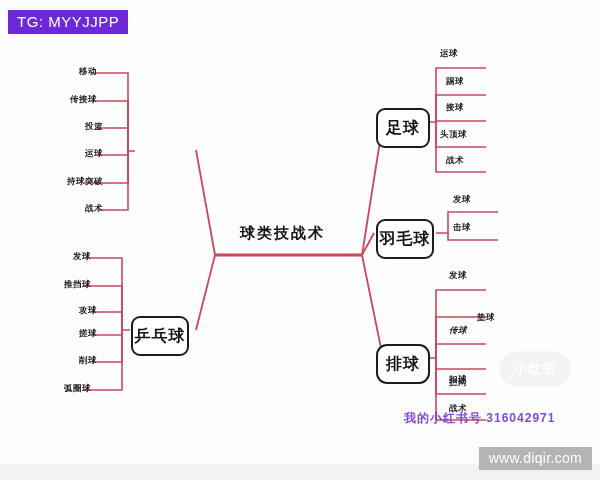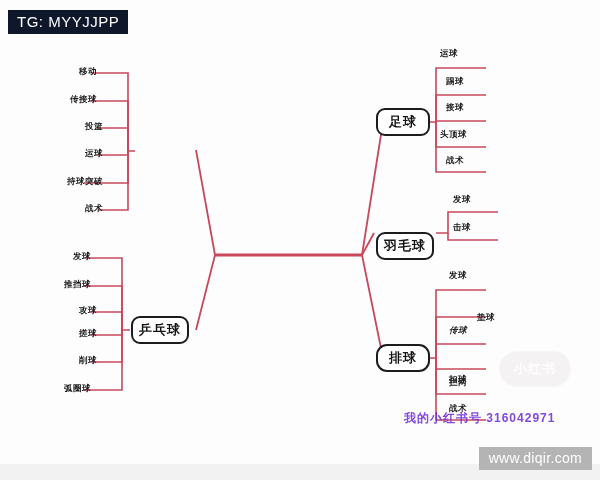--- a/index.html
+++ b/index.html
@@ -17,21 +17,21 @@
     background:#ffffff;
     border:2px solid #1c1c1c;
     border-radius:9px;
     display:flex;align-items:center;justify-content:center;
     font-weight:bold;
     color:#151515;
     letter-spacing:1px;
     box-sizing:border-box;
     z-index:4;
   }
-  .node.cat{width:54px;height:28px;font-size:13px;}
+  .node.cat{width:54px;height:40px;font-size:16px;}
   .node.cat.wide{width:58px;}
   .center-label{
     position:absolute;
     z-index:4;
     font-size:15px;
     font-weight:bold;
     color:#141414;
     letter-spacing:2px;
     white-space:nowrap;
   }
@@ -42,21 +42,21 @@
     color:#1d1d1d;
     white-space:nowrap;
     letter-spacing:0.5px;
     z-index:4;
   }
   .leaf.right{text-align:left;}
   .leaf.left{text-align:right;}
 
   .tg-badge{
     position:absolute;left:8px;top:10px;
-    background:#0f172a;color:#ffffff;
+    background:#6d28d9;color:#ffffff;
     font-size:15px;padding:3px 9px 4px 9px;
     letter-spacing:0.5px;z-index:9;
   }
   .wm-url{
     position:absolute;right:8px;bottom:10px;
     background:#b4b4b4;color:#ffffff;
     font-size:14px;padding:3px 10px 4px 10px;
     letter-spacing:0.3px;z-index:9;
   }
   .wm-xhs-text{
@@ -133,20 +133,21 @@
     <g stroke="#c9485b" fill="none" stroke-width="1.6">
       <path d="M428,358 L436,358 L436,290 L486,290"></path>
       <path d="M436,358 L436,317 L486,317"></path>
       <path d="M436,358 L436,344 L486,344"></path>
       <path d="M436,358 L436,369 L486,369"></path>
       <path d="M436,358 L436,394 L486,394"></path>
       <path d="M436,358 L436,420 L486,420"></path>
     </g>
   </svg>
 
+  <div class="center-label" style="left:240px;top:224px;">球类技战术</div>
 
   <div class="leaf left" style="left:55px;top:66px;width:42px;">移动</div>
   <div class="leaf left" style="left:46px;top:94px;width:51px;">传接球</div>
   <div class="leaf left" style="left:61px;top:121px;width:42px;">投篮</div>
   <div class="leaf left" style="left:61px;top:148px;width:42px;">运球</div>
   <div class="leaf left" style="left:39px;top:176px;width:64px;">持球突破</div>
   <div class="leaf left" style="left:61px;top:203px;width:42px;">战术</div>
 
   <div class="node cat wide" style="left:131px;top:316px;">乒乓球</div>
   <div class="leaf left" style="left:49px;top:251px;width:42px;">发球</div>
@@ -156,21 +157,21 @@
   <div class="leaf left" style="left:55px;top:355px;width:42px;">削球</div>
   <div class="leaf left" style="left:38px;top:383px;width:53px;">弧圈球</div>
 
   <div class="node cat" style="left:376px;top:108px;">足球</div>
   <div class="leaf right" style="left:440px;top:48px;">运球</div>
   <div class="leaf right" style="left:446px;top:76px;">踢球</div>
   <div class="leaf right" style="left:446px;top:102px;">接球</div>
   <div class="leaf right" style="left:440px;top:129px;">头顶球</div>
   <div class="leaf right" style="left:446px;top:155px;">战术</div>
 
-  <div class="node cat" style="left:376px;top:232px;width:58px;">羽毛球</div>
+  <div class="node cat" style="left:376px;top:219px;width:58px;">羽毛球</div>
   <div class="leaf right" style="left:453px;top:194px;">发球</div>
   <div class="leaf right" style="left:453px;top:222px;">击球</div>
 
   <div class="node cat" style="left:376px;top:344px;border-radius:11px;">排球</div>
   <div class="leaf right" style="left:449px;top:270px;">发球</div>
   <div class="leaf right" style="left:449px;top:312px;margin-left:28px;">垫球</div>
   <div class="leaf right" style="left:449px;top:325px;font-style:italic;">传球</div>
   <div class="leaf right" style="left:449px;top:350px;margin-top:24px;">扣球</div>
   <div class="leaf right" style="left:449px;top:377px;">拦网</div>
   <div class="leaf right" style="left:449px;top:403px;">战术</div>

